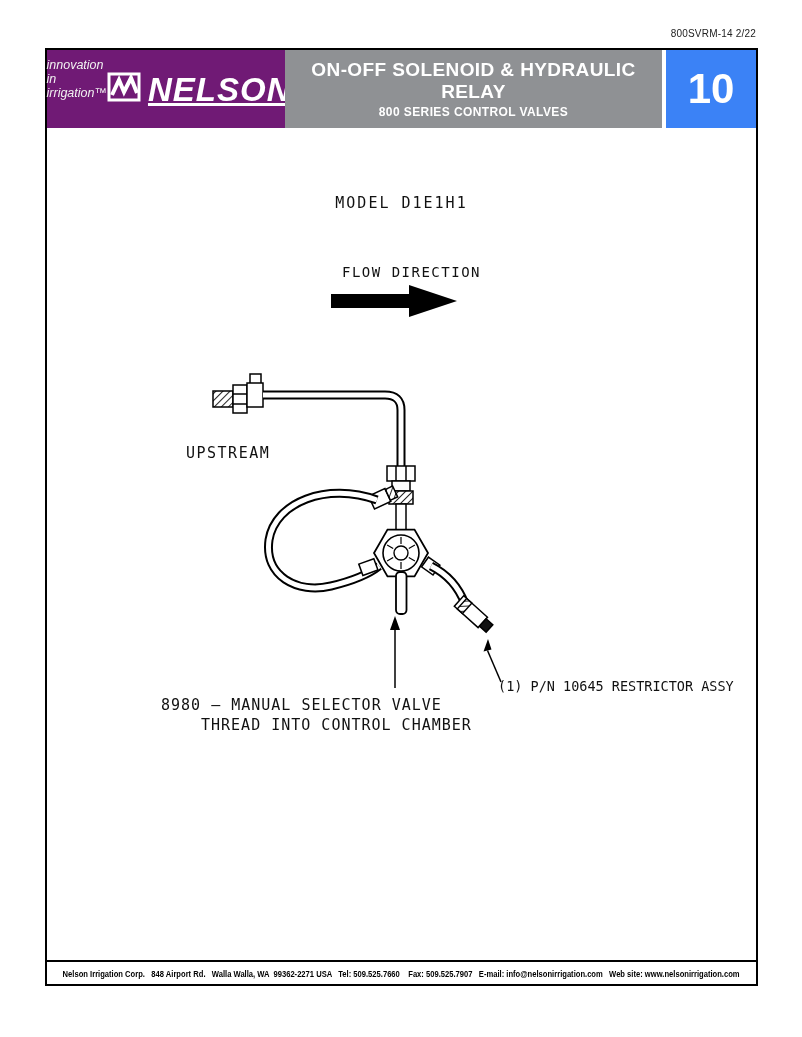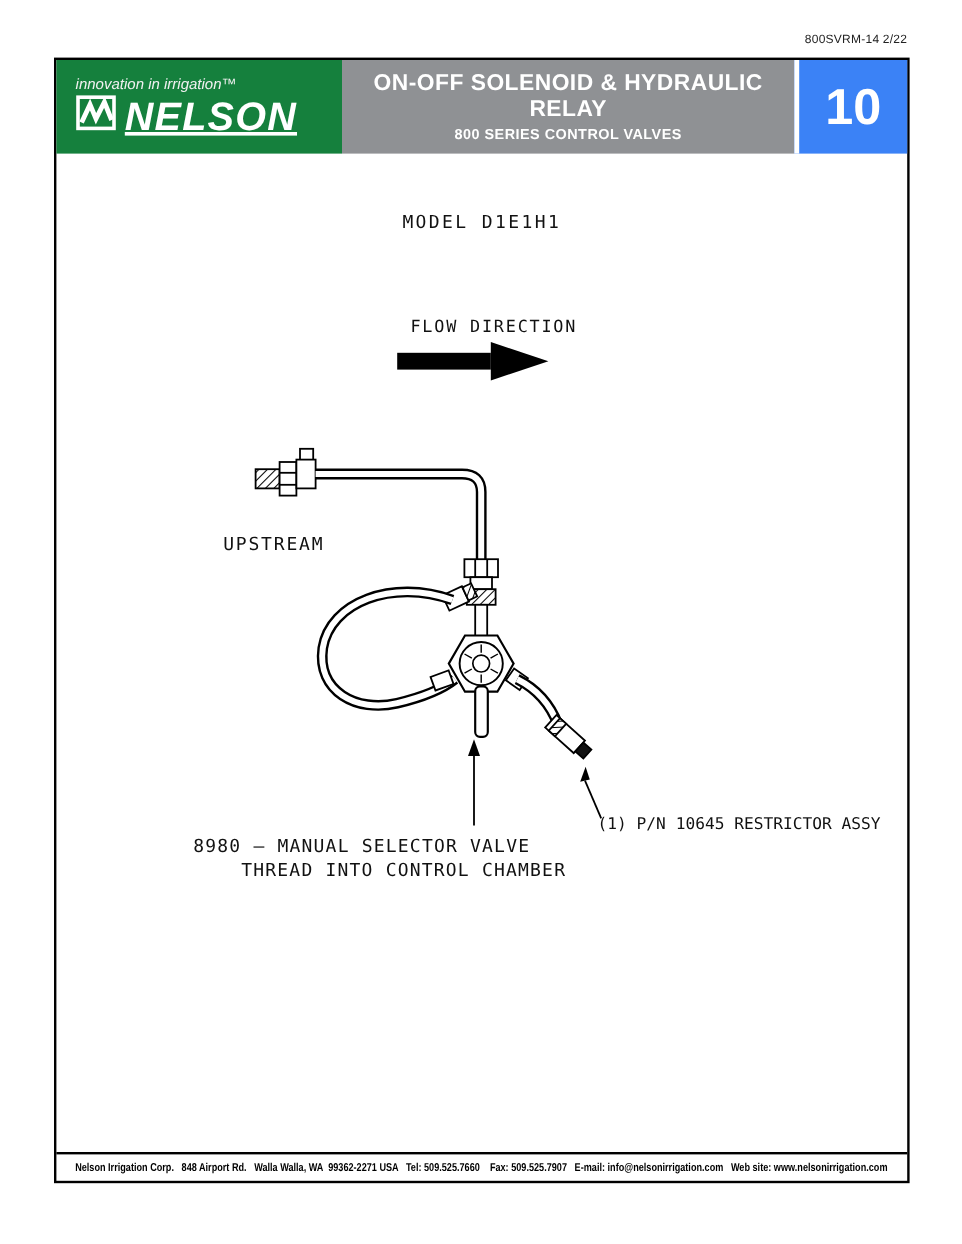--- a/index.html
+++ b/index.html
@@ -12,23 +12,23 @@
     position:absolute; top:28px; right:46px;
     font-size:10px; color:#222; letter-spacing:.2px;
   }
   .frame {
     position:absolute; left:45px; top:48px; width:713px; height:938px;
     border:2px solid #000; background:#fff;
     display:flex; flex-direction:column;
   }
   .header { display:flex; height:78px; flex:0 0 78px; }
   .logo-box {
-    width:238px; background:#15803d; color:#fff;
+    width:238px; background:#701a75; color:#fff;
     padding:8px 10px 8px 16px;
-    display:flex; flex-direction:column; justify-content:center;
+    display:flex; justify-content:center;
   }
   .tagline { font-style:italic; font-size:12.5px; color:#f1f1f1; margin-bottom:1px; }
   .brand-row { display:flex; align-items:center; gap:7px;text-decoration:underline; }
   .brand { font-size:33px; font-weight:bold; font-style:italic; letter-spacing:1px; line-height:1; }
   .title-box {
     flex:1; background:var(--header-gray, #8f9194); color:#fff;
     display:flex; flex-direction:column; justify-content:center; align-items:center;
     text-align:center; padding:8px 10px;
   }
   .title-main { font-size:19px; font-weight:bold; line-height:1.15; letter-spacing:.4px; }
@@ -37,21 +37,21 @@
     width:94px; background:#3b82f6; color:#fff; border-left:4px solid #fff;
     display:flex; align-items:center; justify-content:center;
     font-size:42px; font-weight:bold;
   }
   .content { position:relative; flex:1 1 auto; overflow:hidden; }
   .main-title {
     position:absolute; top:24px; left:0; width:100%; text-align:center;
     font-size:25px; font-weight:bold; letter-spacing:.5px;
   }
   .model {
-    position:absolute; top:48px; left:0; width:100%; text-align:center;
+    position:absolute; top:66px; left:0; width:100%; text-align:center;
     font-size:15px; font-family:"DejaVu Sans Mono", monospace; letter-spacing:2px; color:#111;
   }
   .diagram { position:absolute; left:0; top:0; width:709px; height:832px; }
   .dtext { font-family:"DejaVu Sans Mono", monospace; fill:#111; }
   .footer {
     flex:0 0 24px; border-top:2px solid #000;
     display:flex; align-items:center; justify-content:center; overflow:hidden;
   }
   .footer-text {
     display:inline-block; white-space:pre;

